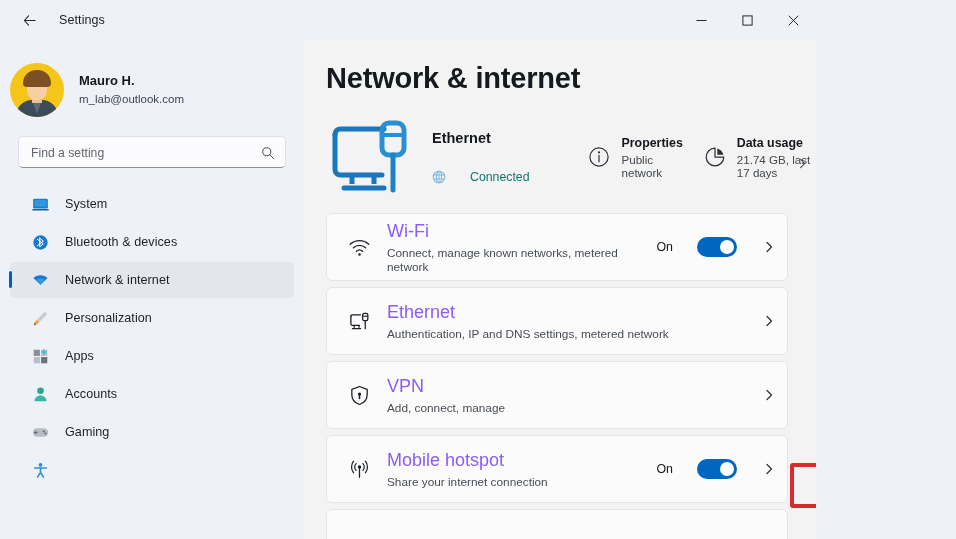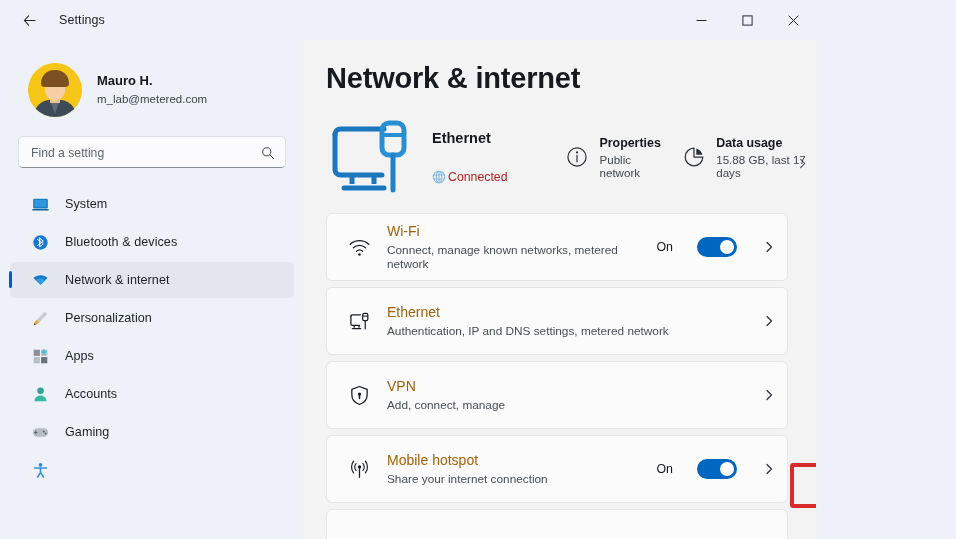--- a/index.html
+++ b/index.html
@@ -59,21 +59,21 @@
     width: 304px;
     flex: 0 0 304px;
     background: #eef2f8;
     padding: 0;
     position: relative;
     overflow: hidden;
   }
   .profile {
     display: flex;
     align-items: center;
-    padding: 16px 0 0 28px;
+    padding: 16px 0 0 10px;
     height: 84px;
   }
   .avatar {
     width: 54px; height: 54px;
     border-radius: 50%;
     background: #f5c518;
     position: relative;
     overflow: hidden;
     flex: 0 0 54px;
   }
@@ -174,23 +174,23 @@
     display: flex;
     align-items: center;
     margin-top: 16px;
     height: 92px;
     position: relative;
   }
   .bigicon { width: 92px; flex: 0 0 92px; display:flex; align-items:center; justify-content:flex-start;}
   .statusmain { margin-left: 14px; }
   .stat-title { font-size: 14.5px; font-weight: 700; color: #14171c; }
   .stat-sub {
-    display: flex; align-items: center; gap: 2px;
+    display: flex; align-items: center; gap: 24px;
     margin-top: 24px;
-    font-size: 12.3px; color: #b91c1c;
+    font-size: 12.3px; color: #0f766e;
   }
   .quickstats { display: flex; align-items: center; margin-left: 58px; gap: 20px; }
   .qs { display: flex; align-items: center; gap: 10px; }
   .qs-ico { width: 24px; height: 24px; flex:0 0 24px; display:flex; align-items:center; justify-content:center; }
   .qs-t { font-size: 12.4px; font-weight: 700; color: #14171c; }
   .qs-s { font-size: 11.6px; color: #41474e; margin-top: 3px; }
   .qs-chev { position: absolute; right: 8px; top: 44px; color: #3b4148; }
   
   .cards { margin-top: 10px; padding-right: 28px; }
   .card {
@@ -203,21 +203,21 @@
     align-items: center;
     padding: 0 12px 0 14px;
     position: relative;
   }
   .card-ico {
     width: 36px; flex: 0 0 36px;
     display: flex; align-items: center; justify-content: center;
     color: #1b1f25;
   }
   .card-txt { flex: 1; margin-left: 10px; }
-  .card-t { font-size: 14px; color: #a16207; }
+  .card-t { font-size: 18px; color: #8b5cf6; }
   .card-s { font-size: 11.8px; color: #474d55; margin-top: 4px; }
   .card-right { display: flex; align-items: center; gap: 24px; }
   .onlabel { font-size: 12.4px; color: #14171c; }
   .toggle {
     width: 40px; height: 20px;
     border-radius: 10px;
     background: #0067c0;
     position: relative;
     flex: 0 0 40px;
   }
@@ -280,21 +280,21 @@
       <div class="profile">
         <div class="avatar">
           <div class="av-body"></div>
           <div class="av-collar"></div>
           <div class="av-neck"></div>
           <div class="av-face"></div>
           <div class="av-hair"></div>
         </div>
         <div class="prof-text">
           <div class="prof-name">Mauro H.</div>
-          <div class="prof-mail">m_lab@metered.com</div>
+          <div class="prof-mail">m_lab@outlook.com</div>
         </div>
       </div>
 
       <div class="searchwrap">
         <div class="searchbox">
           <input type="text" placeholder="Find a setting" style="">
           <svg width="14" height="14" viewBox="0 0 16 16" fill="none">
             <circle cx="6.6" cy="6.6" r="4.6" stroke="#3c4148" stroke-width="1.1"></circle>
             <path d="M10.1 10.1L14.3 14.3" stroke="#3c4148" stroke-width="1.1" stroke-linecap="round"></path>
           </svg>
@@ -441,21 +441,21 @@
 
           <div class="qs">
             <span class="qs-ico">
               <svg width="22" height="22" viewBox="0 0 22 22" fill="none">
                 <path d="M11 2.2A8.8 8.8 0 1 0 19.8 11H11V2.2Z" stroke="#2b3037" stroke-width="1.25" stroke-linejoin="round"></path>
                 <path d="M13.3 2.6A8.8 8.8 0 0 1 19.4 8.7H13.3V2.6Z" fill="#2b3037"></path>
               </svg>
             </span>
             <span>
               <span class="qs-t" style="display:block">Data usage</span>
-              <span class="qs-s" style="display:block">15.88 GB, last 17 days</span>
+              <span class="qs-s" style="display:block">21.74 GB, last 17 days</span>
             </span>
           </div>
         </div>
 
         <div class="qs-chev">
           <svg width="11" height="11" viewBox="0 0 12 12" fill="none">
             <path d="M4 1.5L8.5 6L4 10.5" stroke="#3b4148" stroke-width="1.15" stroke-linecap="round" stroke-linejoin="round"></path>
           </svg>
         </div>
       </div>

